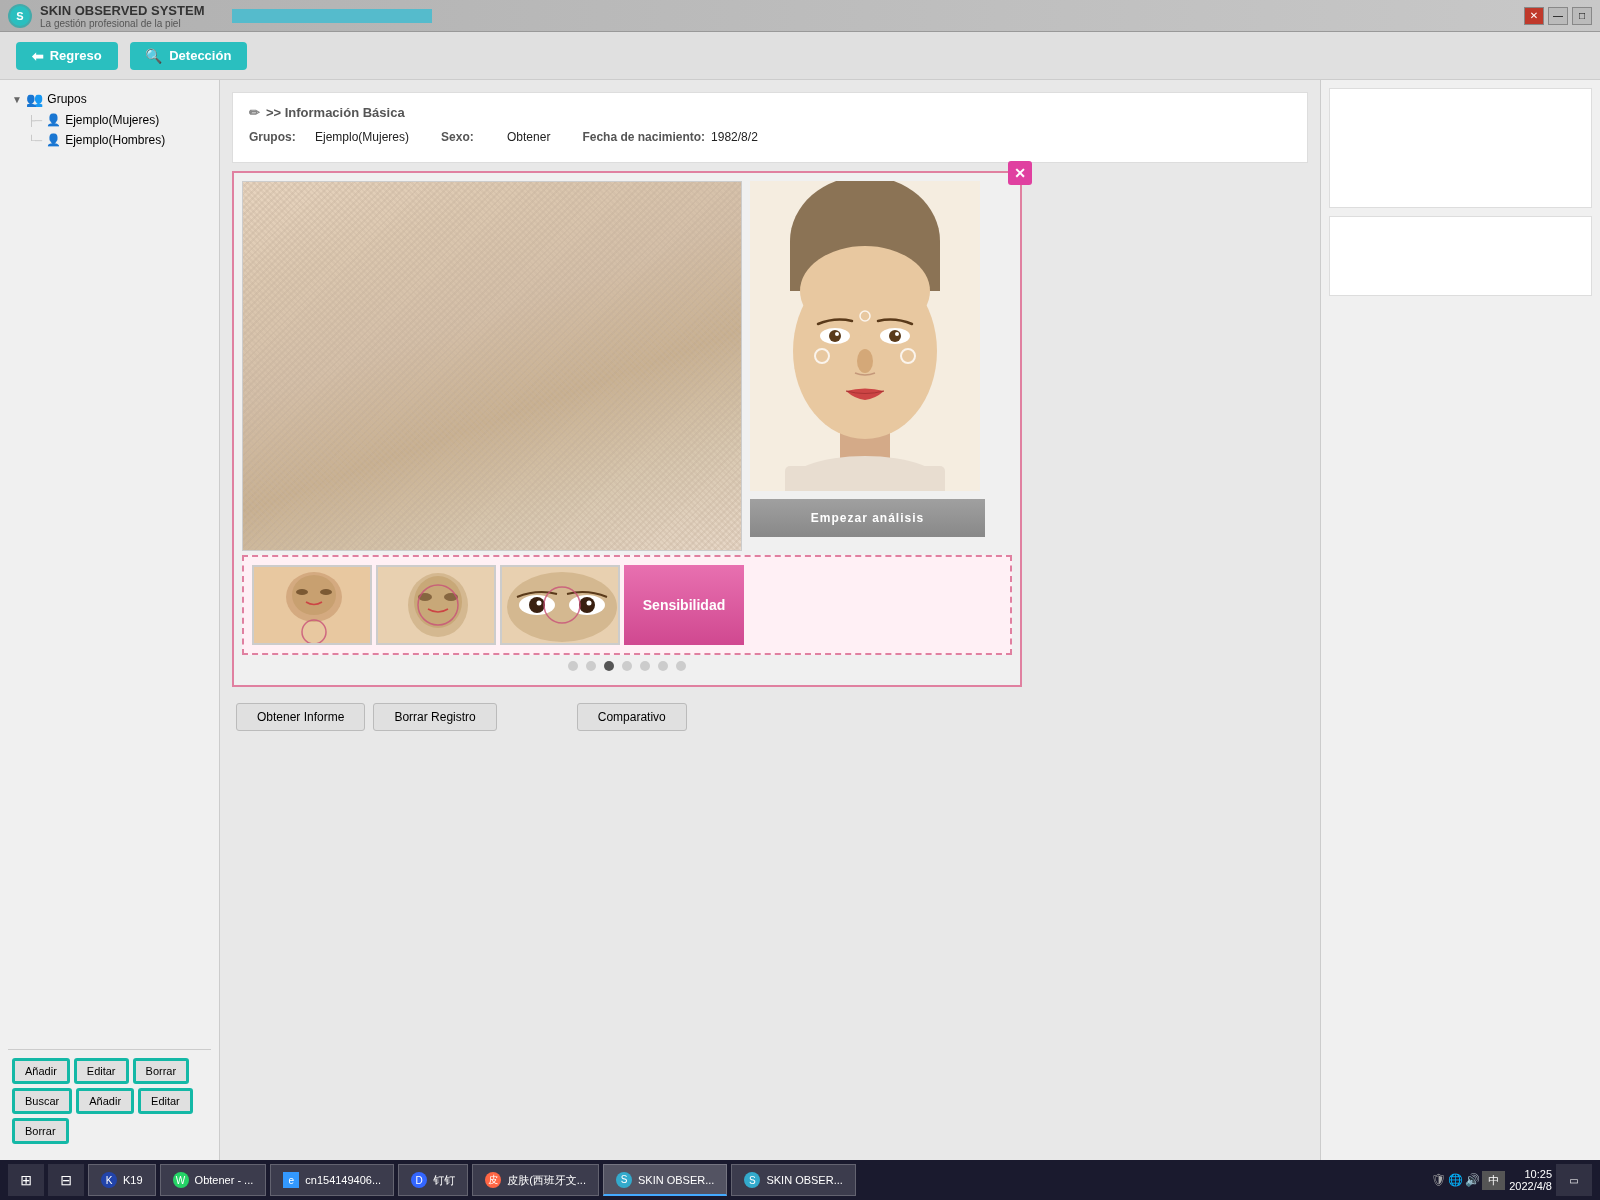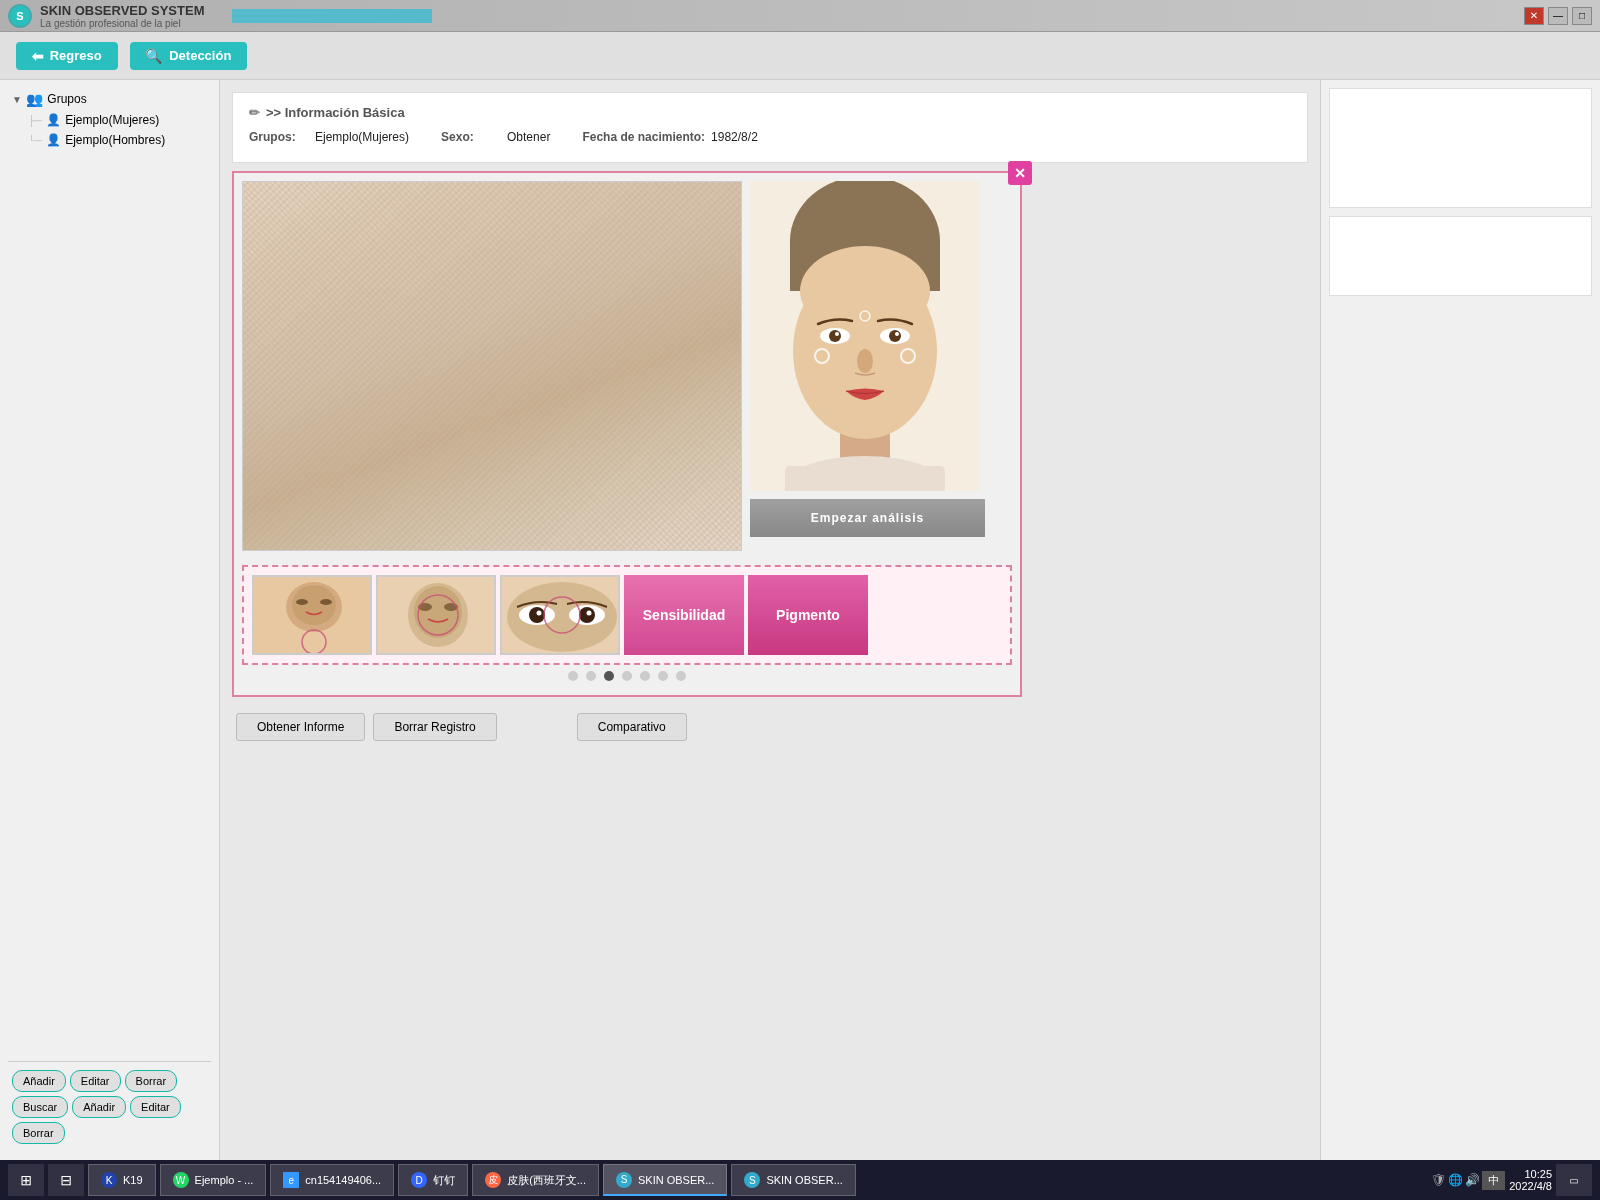--- a/index.html
+++ b/index.html
@@ -82,22 +82,22 @@
       display: flex;
       flex-wrap: wrap;
       gap: 4px;
       padding: 8px 4px;
       border-top: 1px solid #ccc;
       margin-top: auto;
     }
     .sidebar-btn {
       padding: 4px 10px;
       background: #e0e0e0;
-      border: 1px solid #14b8a6;
-      border-radius: 10px;
+      border: 3px solid #14b8a6;
+      border-radius: 3px;
       cursor: pointer;
       font-size: 11px;
     }
 
     
     .main-panel {
       flex: 1;
       padding: 12px;
       overflow-y: auto;
       position: relative;
@@ -180,21 +180,21 @@
       font-weight: bold;
       cursor: pointer;
       letter-spacing: 1px;
     }
 
     
     .filmstrip {
       border: 2px dashed #e080a0;
       background: #fff0f5;
       padding: 8px;
-      margin-top: 14px;
+      margin-top: 4px;
       display: flex;
       align-items: center;
       gap: 4px;
       overflow: hidden;
     }
     .film-thumb {
       width: 120px;
       height: 80px;
       border: 2px solid #ccc;
       background: #ddd;
@@ -464,23 +464,20 @@
               <path d="M15 30 Q35 22 55 27" stroke="#5a3a1a" stroke-width="2" fill="none"></path>
               <path d="M65 27 Q85 22 105 30" stroke="#5a3a1a" stroke-width="2" fill="none"></path>
               <circle cx="60" cy="38" r="18" fill="none" stroke="rgba(200,80,120,0.8)" stroke-width="1.5"></circle>
             </svg>
           </div>
 
           <div class="film-category" style="background:linear-gradient(180deg,#e870b0,#d04890);">
             <span>Sensibilidad</span>
           </div>
 
-          <div class="film-category" style="background:linear-gradient(180deg,#e060a8,#c83880);">
-            <span>Pigmento</span>
-          </div>
 
         </div>
 
         <div class="filmstrip-dots">
           <div class="dot"></div>
           <div class="dot"></div>
           <div class="dot active"></div>
           <div class="dot"></div>
           <div class="dot"></div>
           <div class="dot"></div>
@@ -512,21 +509,21 @@
   <div class="taskbar-left">
     <button class="taskbar-btn">⊞</button>
     <button class="taskbar-btn">⊟</button>
 
     <div class="taskbar-app">
       <div class="taskbar-app-icon" style="background:#2244aa;">K</div>
       <span>K19</span>
     </div>
     <div class="taskbar-app">
       <div class="taskbar-app-icon" style="background:#25d366;">W</div>
-      <span>Ejemplo - ...</span>
+      <span>Obtener - ...</span>
     </div>
     <div class="taskbar-app">
       <div class="taskbar-app-icon" style="background:#3399ff;color:white;border-radius:0;">e</div>
       <span>cn154149406...</span>
     </div>
     <div class="taskbar-app">
       <div class="taskbar-app-icon" style="background:#3366ff;">D</div>
       <span>钉钉</span>
     </div>
     <div class="taskbar-app">

